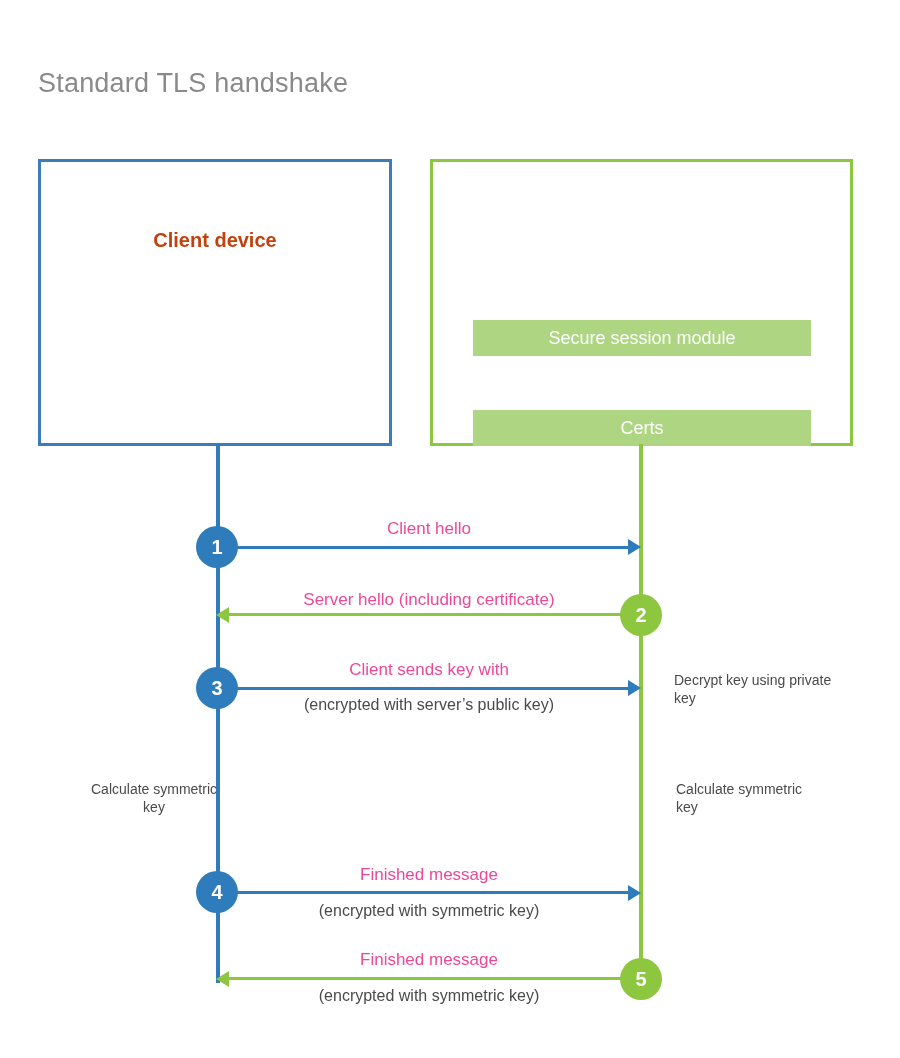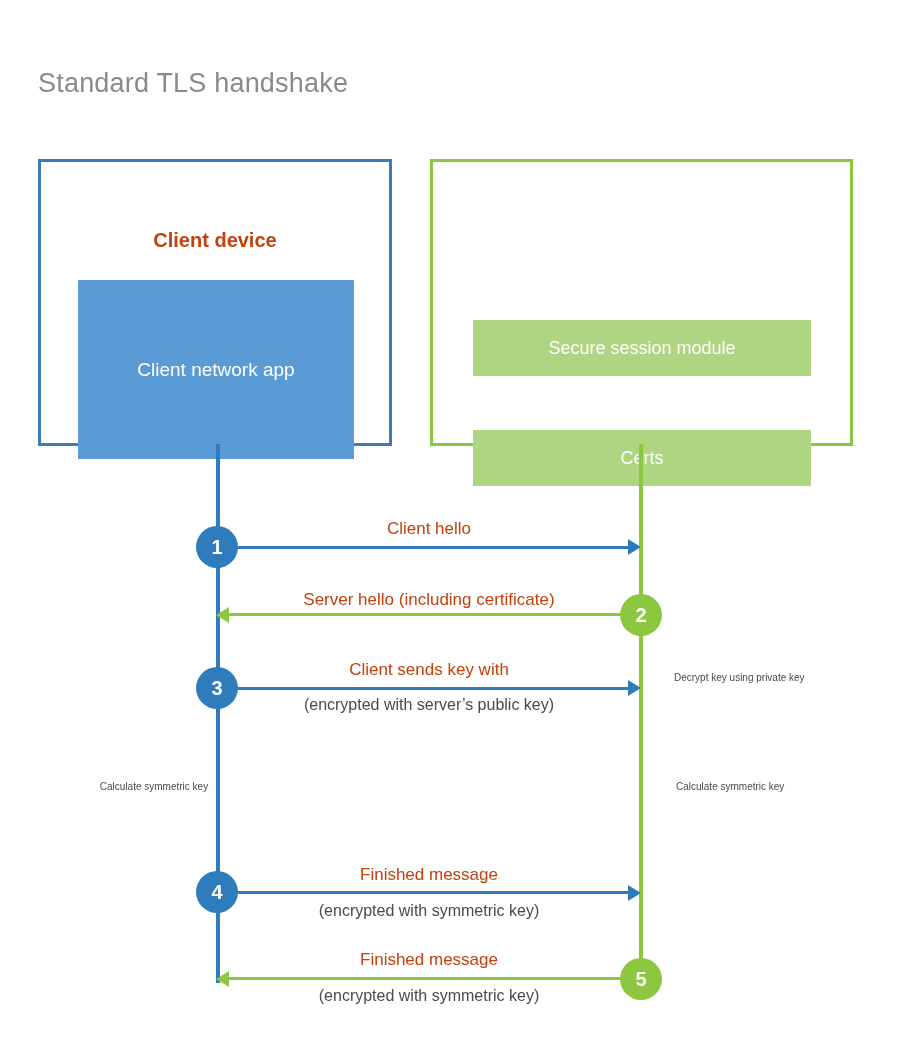--- a/index.html
+++ b/index.html
@@ -69,21 +69,21 @@
   
   .server-bars {
     position: absolute;
     left: 40px; top: 78px;
     width: 338px;
     display: flex;
     flex-direction: column;
     gap: 14px;
   }
   .server-bar {
-    height: 56px;
+    height: 36px;
     background: #aed581;
     color: #ffffff;
     font-size: 18px;
     display: flex;
     align-items: center;
     justify-content: center;
     text-align: center;
   }
 
   
@@ -129,50 +129,49 @@
     align-items: center;
     justify-content: center;
   }
   .step-circle.blue { background: #2e7cbb; }
   .step-circle.green { background: #8dc63f; }
 
   
   .msg-label {
     position: absolute;
     text-align: center;
-    color: #c2410c;
+    color: #ec4899;
     font-size: 17px;
     white-space: nowrap;
   }
   .msg-sublabel {
     position: absolute;
     text-align: center;
     color: #4a4a4a;
     font-size: 16px;
     white-space: nowrap;
   }
 
   
   .annotation {
     position: absolute;
     color: #4a4a4a;
-    font-size: 10px;
+    font-size: 14px;
     line-height: 1.3;
   }
   .annotation.right-side { text-align: left; }
   .annotation.left-side { text-align: center; }
 </style>
 </head>
 <body>
 
 <div class="page-title">Standard TLS handshake</div>
 
 <div class="entity-box client">
   <div class="entity-title">Client device</div>
-  <div class="client-app">Client network app</div>
 </div>
 
 <div class="entity-box server">
   <div class="server-bars">
     <div class="server-bar">Secure session module</div>
     <div class="server-bar">Certs</div>
   </div>
 </div>
 
 <div class="lifeline client-line"></div>

